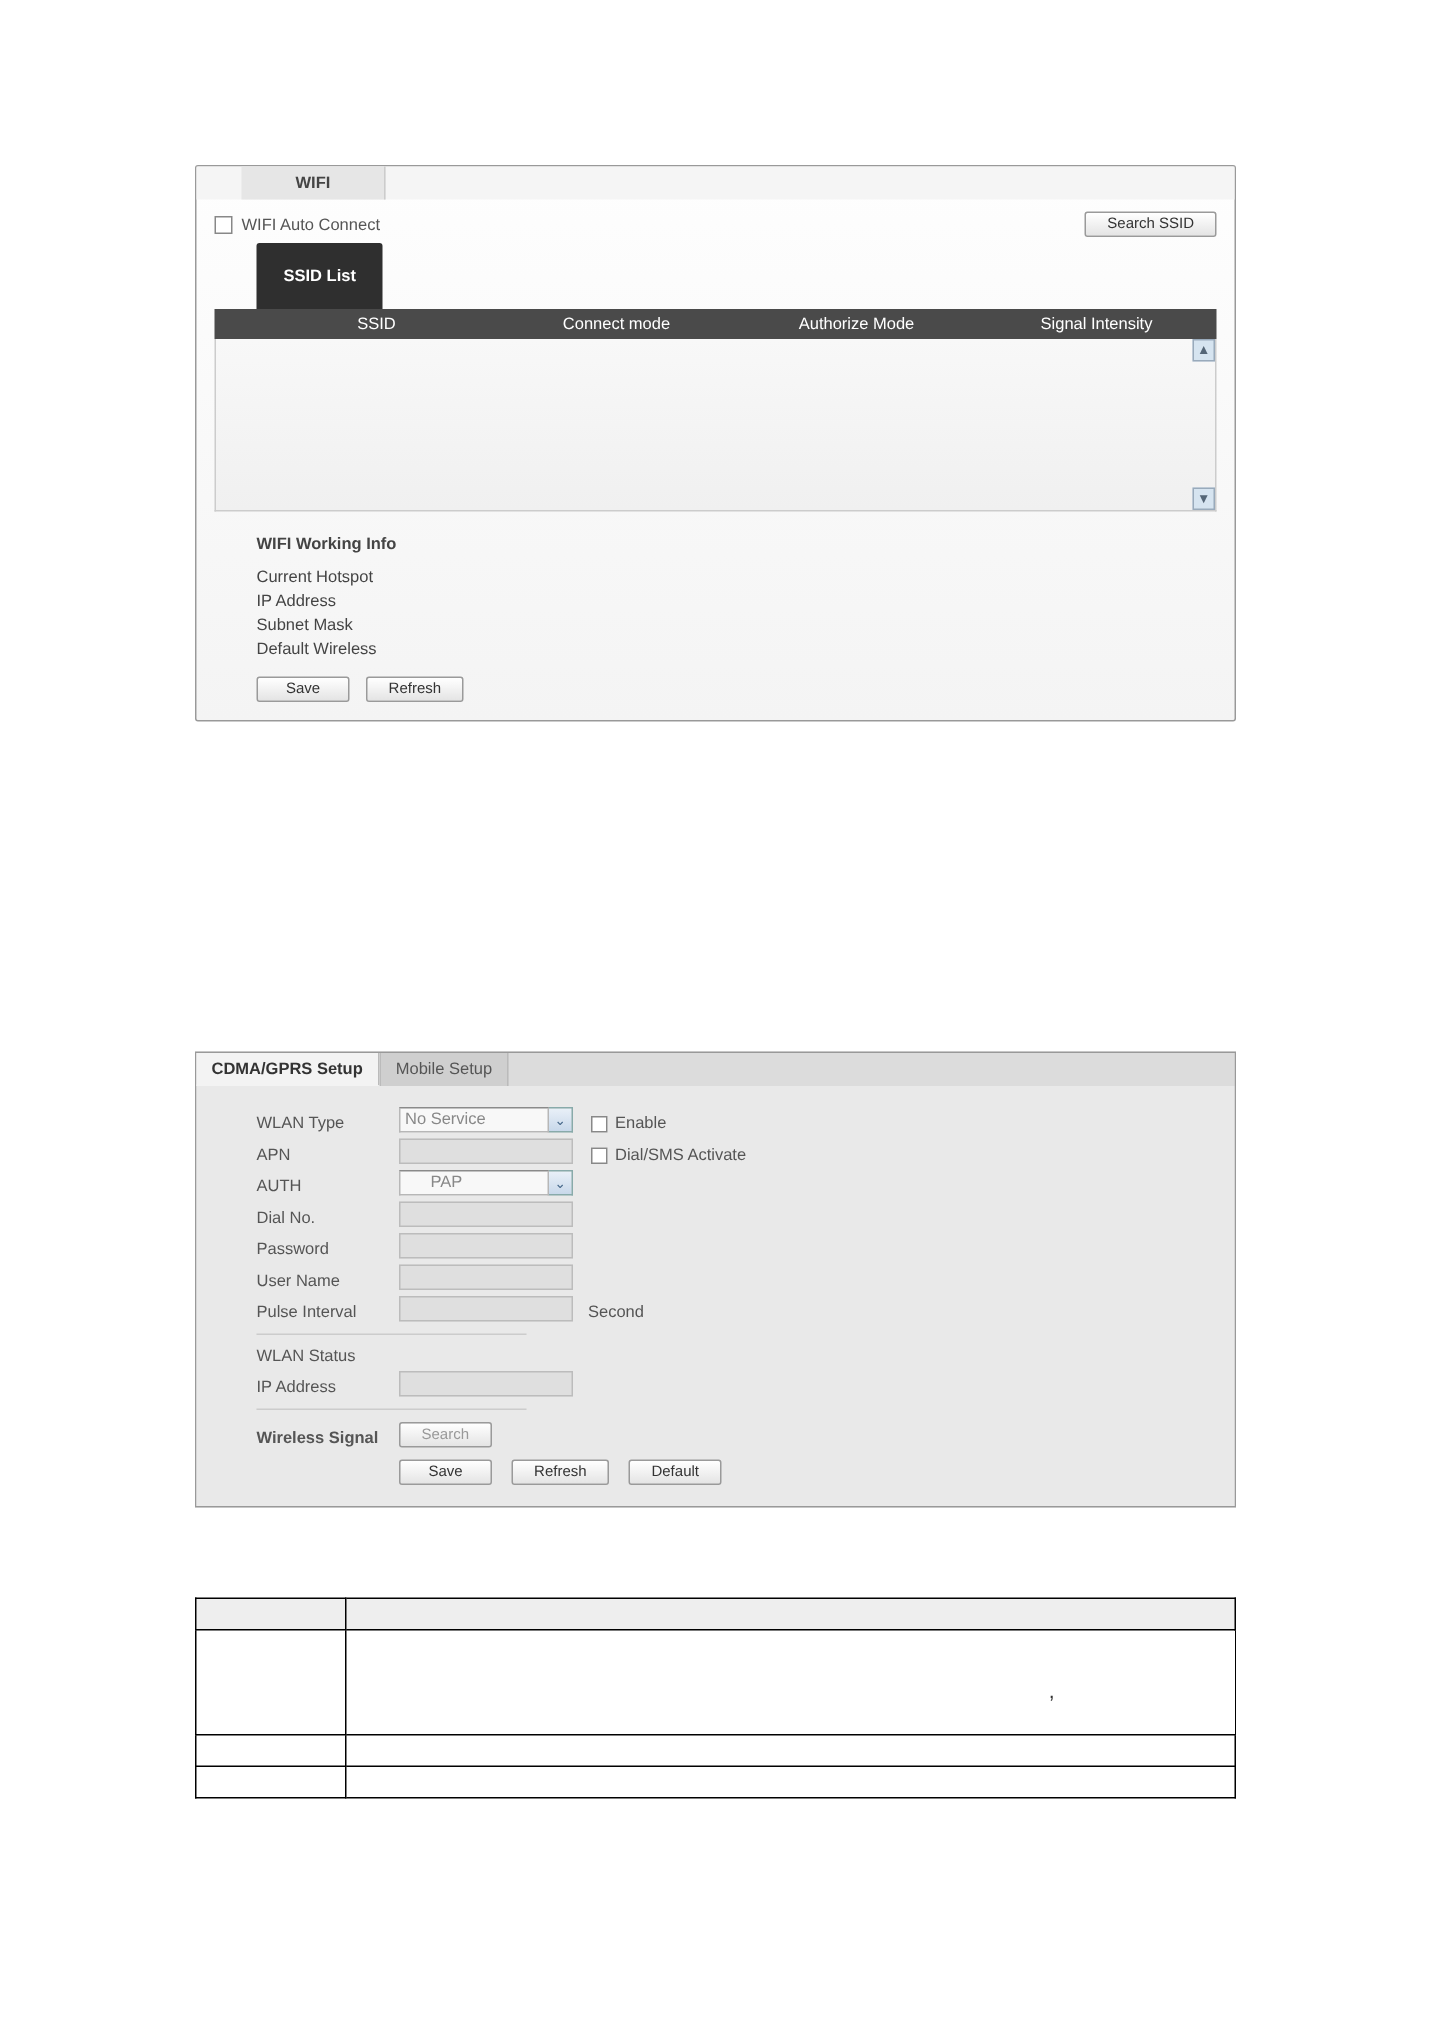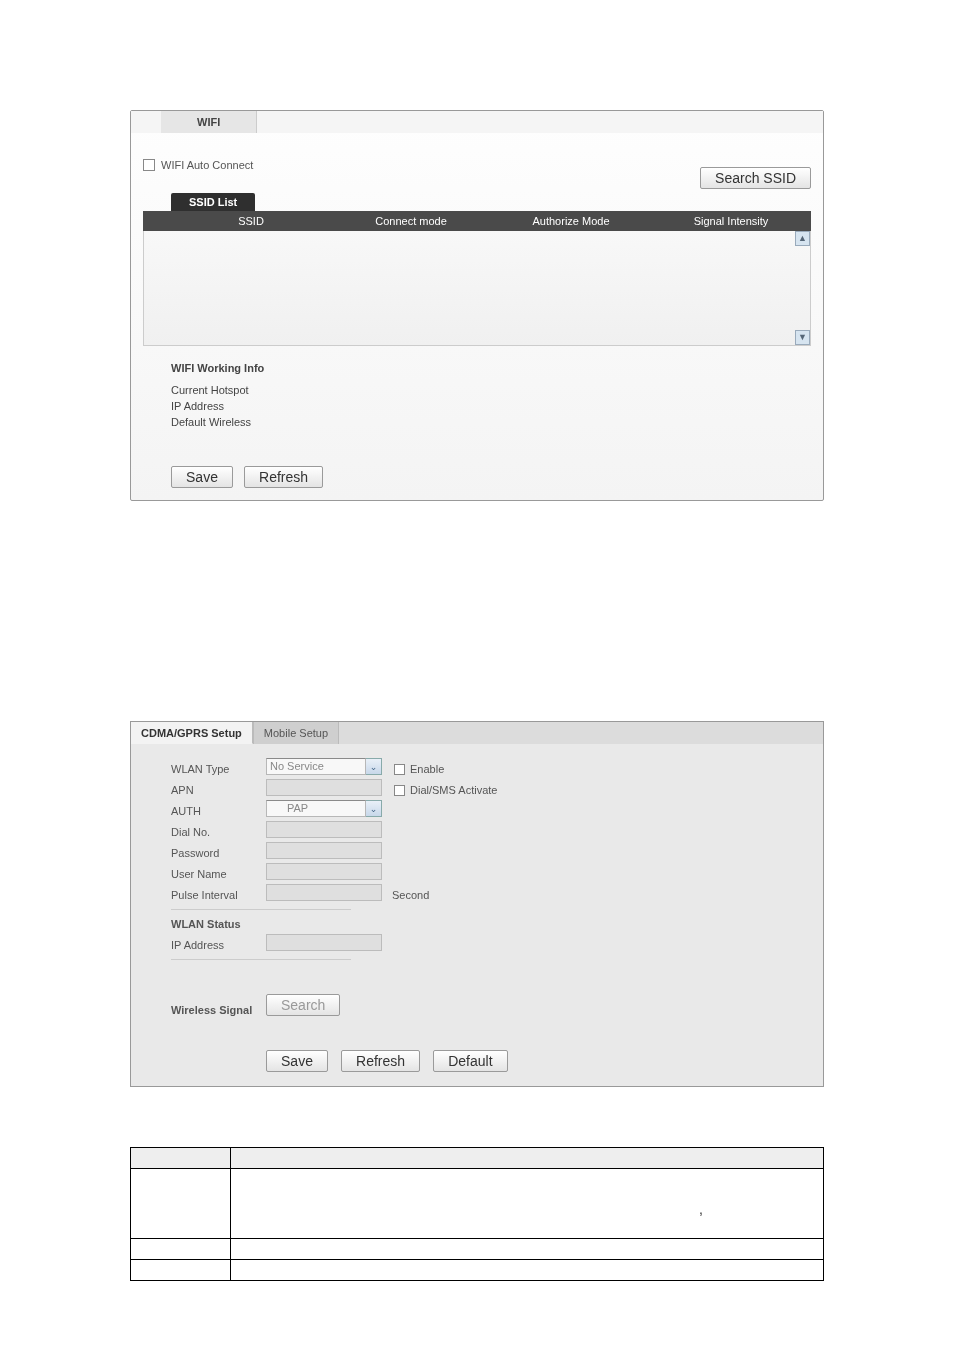--- a/index.html
+++ b/index.html
@@ -7,23 +7,23 @@
   .page { padding:0 0 40px 0; }
 
   
   .panel { margin:110px 130px 0 130px; border:1px solid #999; background:linear-gradient(#fefefe,#f4f4f4); border-radius:2px; }
   .wifi-title-row { background:#f5f5f5; padding:0 0 0 30px; height:22px; line-height:22px;}
   .wifi-title { display:inline-block; background:#e6e6e6; padding:0 36px; font-weight:bold; color:#444; height:22px; border-right:1px solid #ccc;}
   .auto-row { padding:8px 12px 4px 12px; display:flex; align-items:center; }
   .auto-row .cb { width:12px;height:12px;border:1px solid #888;background:#fff;display:inline-block;margin-right:6px;vertical-align:middle;}
   .auto-row .lbl { flex:0 0 auto; color:#555; }
   .auto-row .spacer { flex:1; }
-  .btn { display:inline-block; background:linear-gradient(#fff,#e4e4e4); border:1px solid #9a9a9a; color:#333; padding:2px 14px; font-size:14px; border-radius:2px; cursor:pointer;margin-top:26px; }
+  .btn { display:inline-block; background:linear-gradient(#fff,#e4e4e4); border:1px solid #9a9a9a; color:#333; padding:2px 14px; font-size:10px; border-radius:2px; cursor:pointer; }
   .btn.disabled { color:#999; }
-  .ssid-tab { margin-left:40px; background:#2f2f2f; color:#fff; display:inline-block; padding:3px 18px; font-weight:bold; border-radius:2px 2px 0 0;}
+  .ssid-tab { margin-left:40px; background:#2f2f2f; color:#fff; display:inline-block; padding:16px 18px; font-weight:bold; border-radius:2px 2px 0 0;}
   .ssid-header { background:#4a4a4a; color:#fff; display:flex; height:20px; line-height:20px; margin:0 12px;}
   .ssid-header .col1 { flex:0 0 28px; }
   .ssid-header .col2 { flex:1; text-align:center; }
   .ssid-body { margin:0 12px 10px 12px; height:115px; background:linear-gradient(#f8f8f8,#f0f0f0); border:1px solid #ccc; border-top:none; position:relative;}
   .scroll-up, .scroll-dn { position:absolute; right:0; width:15px; height:15px; background:#d6e4f0; border:1px solid #9ab; font-size:9px; text-align:center; line-height:13px; color:#567;}
   .scroll-up{top:0;} .scroll-dn{bottom:0;}
   .info-block { padding:4px 12px 10px 40px; color:#444; }
   .info-block .hd { font-weight:bold; margin-bottom:6px;}
   .info-block div { line-height:16px; }
   .btnrow { padding:0 0 12px 40px;}
@@ -88,20 +88,21 @@
       <div class="ssid-body">
         <div class="scroll-up">▲</div>
         <div class="scroll-dn">▼</div>
       </div>
     </div>
 
     <div class="info-block">
       <div class="hd">WIFI Working Info</div>
       <div>Current Hotspot</div>
       <div>IP Address</div>
+      <div>Subnet Mask</div>
       <div>Default Wireless</div>
     </div>
 
     <div class="btnrow">
       <span class="btn">Save</span>
       <span class="btn">Refresh</span>
     </div>
   </div>
 
   <div class="gap"></div>
@@ -151,21 +152,21 @@
 
       <div class="frow">
         <div class="flabel">Pulse Interval</div>
         <div class="txt ro" style="width:116px"></div>
         <span class="aftlbl" style="margin-left:10px">Second</span>
       </div>
 
       <div class="sep"></div>
 
       <div class="frow">
-        <div class="flabel" style="font-weight:bold">WLAN Status</div>
+        <div class="flabel" style="font-weight:normal">WLAN Status</div>
       </div>
 
       <div class="frow">
         <div class="flabel">IP Address</div>
         <div class="txt ro" style="width:116px"></div>
       </div>
 
       <div class="sep"></div>
 
       <div class="frow">

